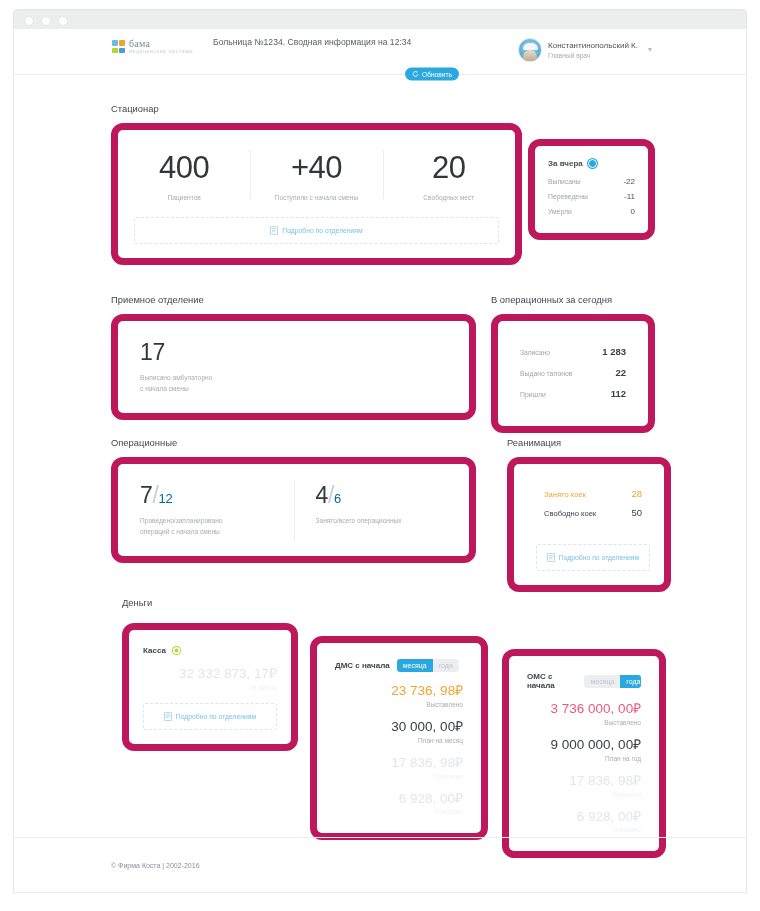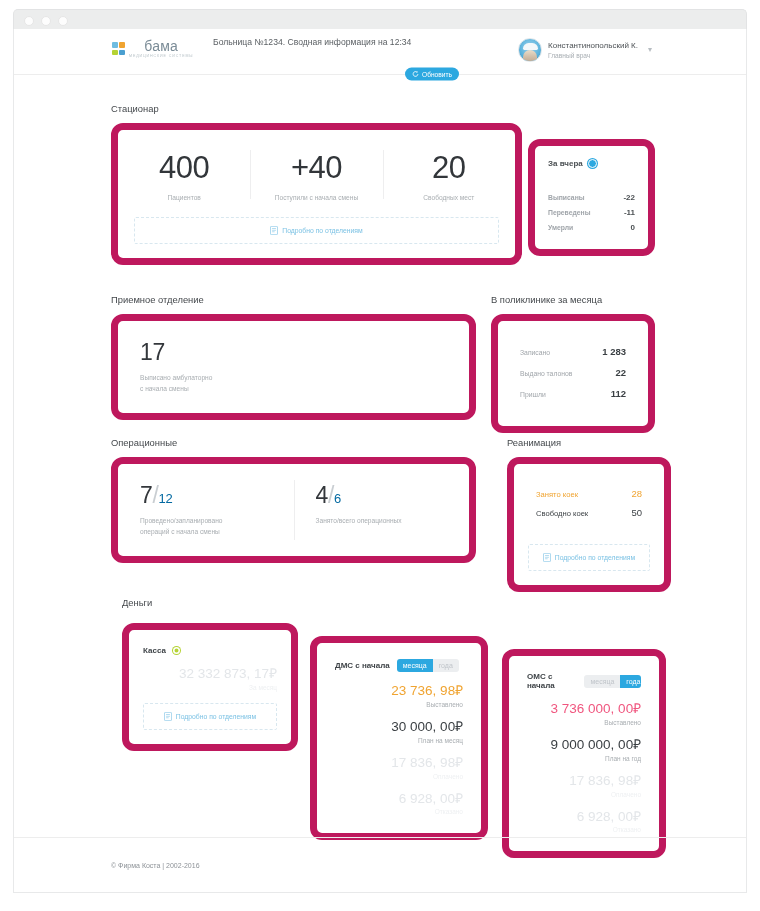--- a/index.html
+++ b/index.html
@@ -52,21 +52,21 @@
     position: absolute; left: 98px; top: 10px;
     display: flex; align-items: center; gap: 4px;
   }
   .logo-grid {
     width: 13px; height: 13px;
     display: grid; grid-template-columns: 1fr 1fr; grid-template-rows: 1fr 1fr;
     gap: 1.5px;
   }
   .logo-grid i { display: block; border-radius: 1px; }
   .logo-text { display: flex; flex-direction: column; line-height: 1; }
-  .logo-word { font-size: 14px; color: #7a8b96; letter-spacing: .2px; font-family: Liberation Sans, sans-serif; text-align: center; }
+  .logo-word { font-size: 10px; color: #7a8b96; letter-spacing: .2px; font-family: Liberation Serif, serif; }
   .logo-sub { font-size: 3.6px; color: #b6c0c6; letter-spacing: .9px; margin-top: 2px; }
 
   .header-title {
     position: absolute; left: 199px; top: 8px;
     font-size: 8.6px; color: #5a5f63; white-space: nowrap;
   }
   .refresh-btn {
     position: absolute; left: 391px; top: 45px;
     transform: translateY(-50%);
     height: 13px;
@@ -139,21 +139,21 @@
   }
   .doc-icon { width: 8px; height: 9px; display: block; }
 
   
   .list-card-title { font-size: 8px; color: #4b5053; font-weight: bold; display: flex; align-items: center; gap: 5px; }
   .radio-dot {
     width: 7px; height: 7px; border-radius: 50%;
     background: #2ca8e0; border: 1.5px solid #ffffff; box-shadow: 0 0 0 1px #2ca8e0;
     display: inline-block; cursor: pointer;
   }
-  .kv-list { margin-top: 22px; font-weight: bold; }
+  .kv-list { margin-top: 6px; }
   .kv { display: flex; justify-content: space-between; align-items: baseline; padding: 3px 0; }
   .kv-k { font-size: 6.8px; color: #a0a5aa; }
   .kv-v { font-size: 8px; color: #4b5053; }
 
   .clinic-kv { display: flex; justify-content: space-between; align-items: baseline; padding: 5px 0; }
   .clinic-k { font-size: 6.8px; color: #a0a5aa; }
   .clinic-v { font-size: 9.5px; color: #3b4044; font-weight: bold; }
 
   
   .stat-cell-left { flex: 1; padding: 20px 14px 18px 22px; text-align: left; position: relative; }
@@ -309,21 +309,21 @@
           <div class="stat-cell-left">
             <div class="big">17</div>
             <div class="sub" style="white-space:pre-line;">Выписано амбулаторно
 с начала смены</div>
           </div>
         </div>
       </div>
     </div>
 
     <div class="row" style="left:477px; top:265px; width:164px;">
-      <h2 class="section-title">В поликлинике за месяца</h2>
+      <h2 class="section-title">В операционных за сегодня</h2>
       <div class="card" style="padding:20px 22px 22px 22px;">
         <div class="clinic-kv">
           <span class="clinic-k">Записано</span>
           <span class="clinic-v">1 283</span>
         </div>
         <div class="clinic-kv">
           <span class="clinic-k">Выдано талонов</span>
           <span class="clinic-v">22</span>
         </div>
         <div class="clinic-kv">
@@ -345,21 +345,21 @@
           <div class="stat-cell-left">
             <div class="big"><span>4</span><span style="color:#c9ced2;">/</span><span class="frac-small">6</span></div>
             <div class="sub" style="white-space:pre-line;">Занято/всего операционных</div>
           </div>
         </div>
       </div>
     </div>
 
     <div class="row" style="left:493px; top:408px; width:164px;">
       <h2 class="section-title">Реанимация</h2>
-      <div class="card" style="padding:20px 0 14px 0;">
+      <div class="card" style="padding:20px 0 14px 8px;">
         <div style="padding:0 22px;">
           <div class="rean-kv">
             <span class="rean-k orange">Занято коек</span>
             <span class="rean-v orange">28</span>
           </div>
           <div class="rean-kv">
             <span class="rean-k">Свободно коек</span>
             <span class="rean-v">50</span>
           </div>
         </div>

